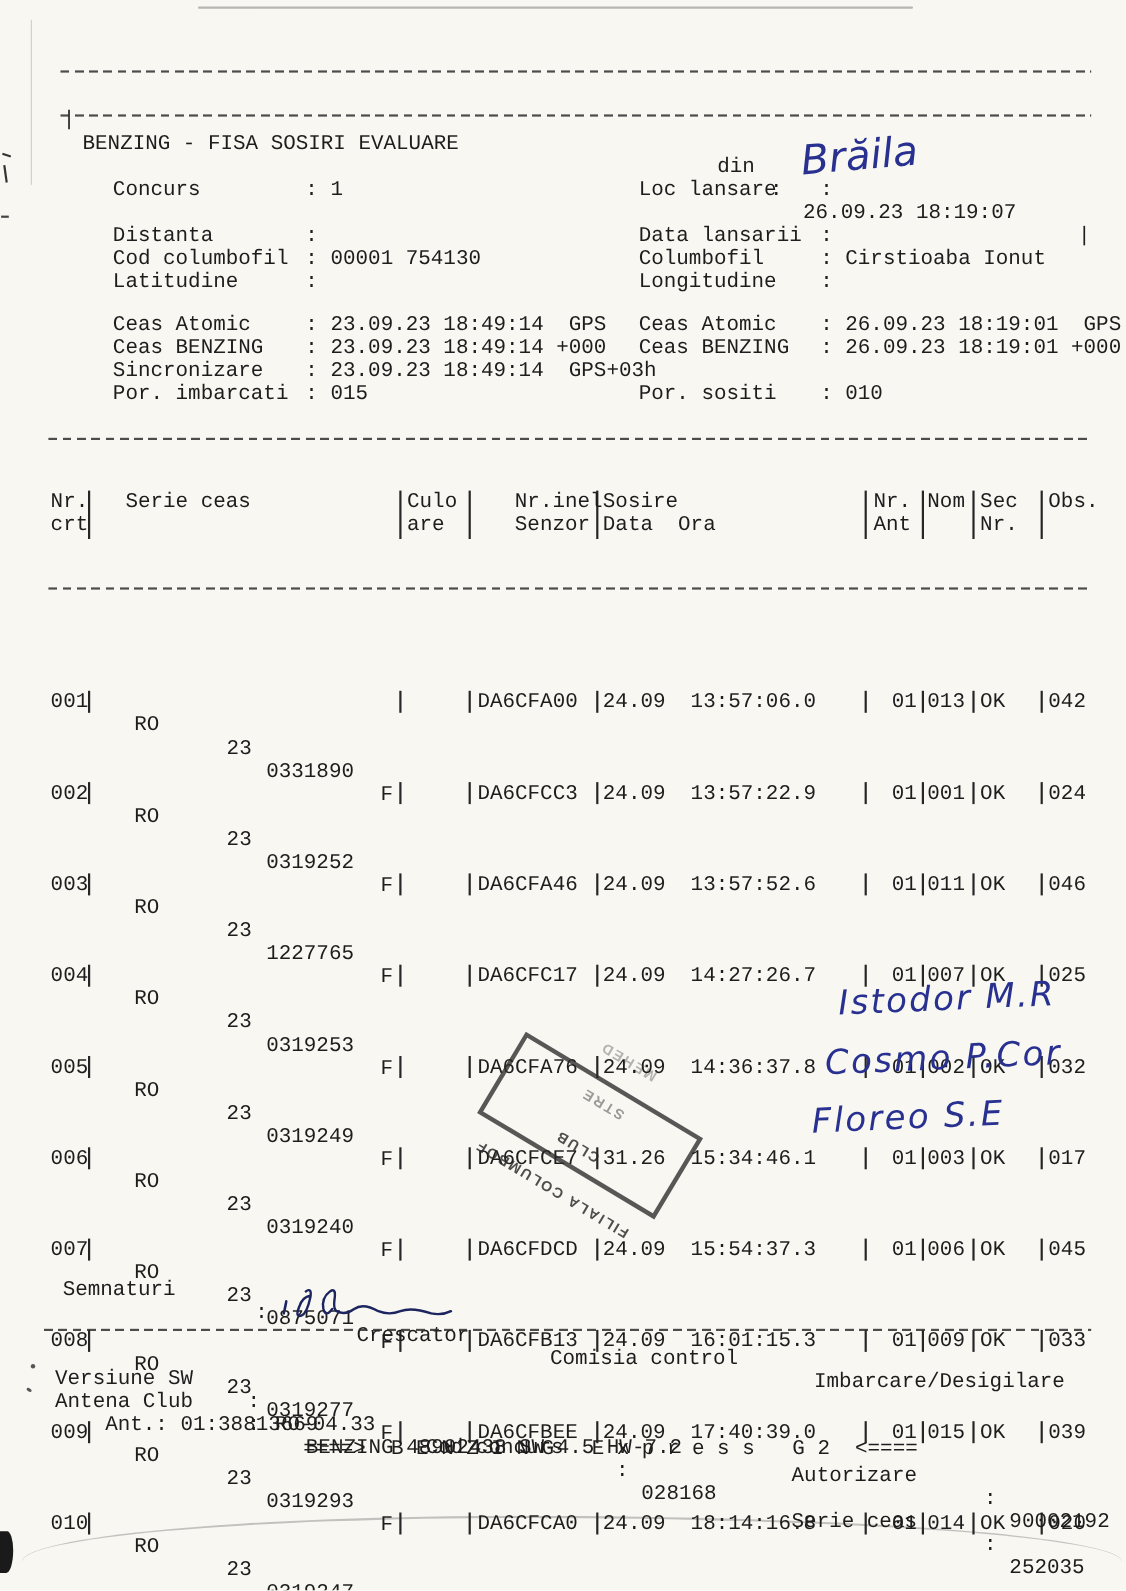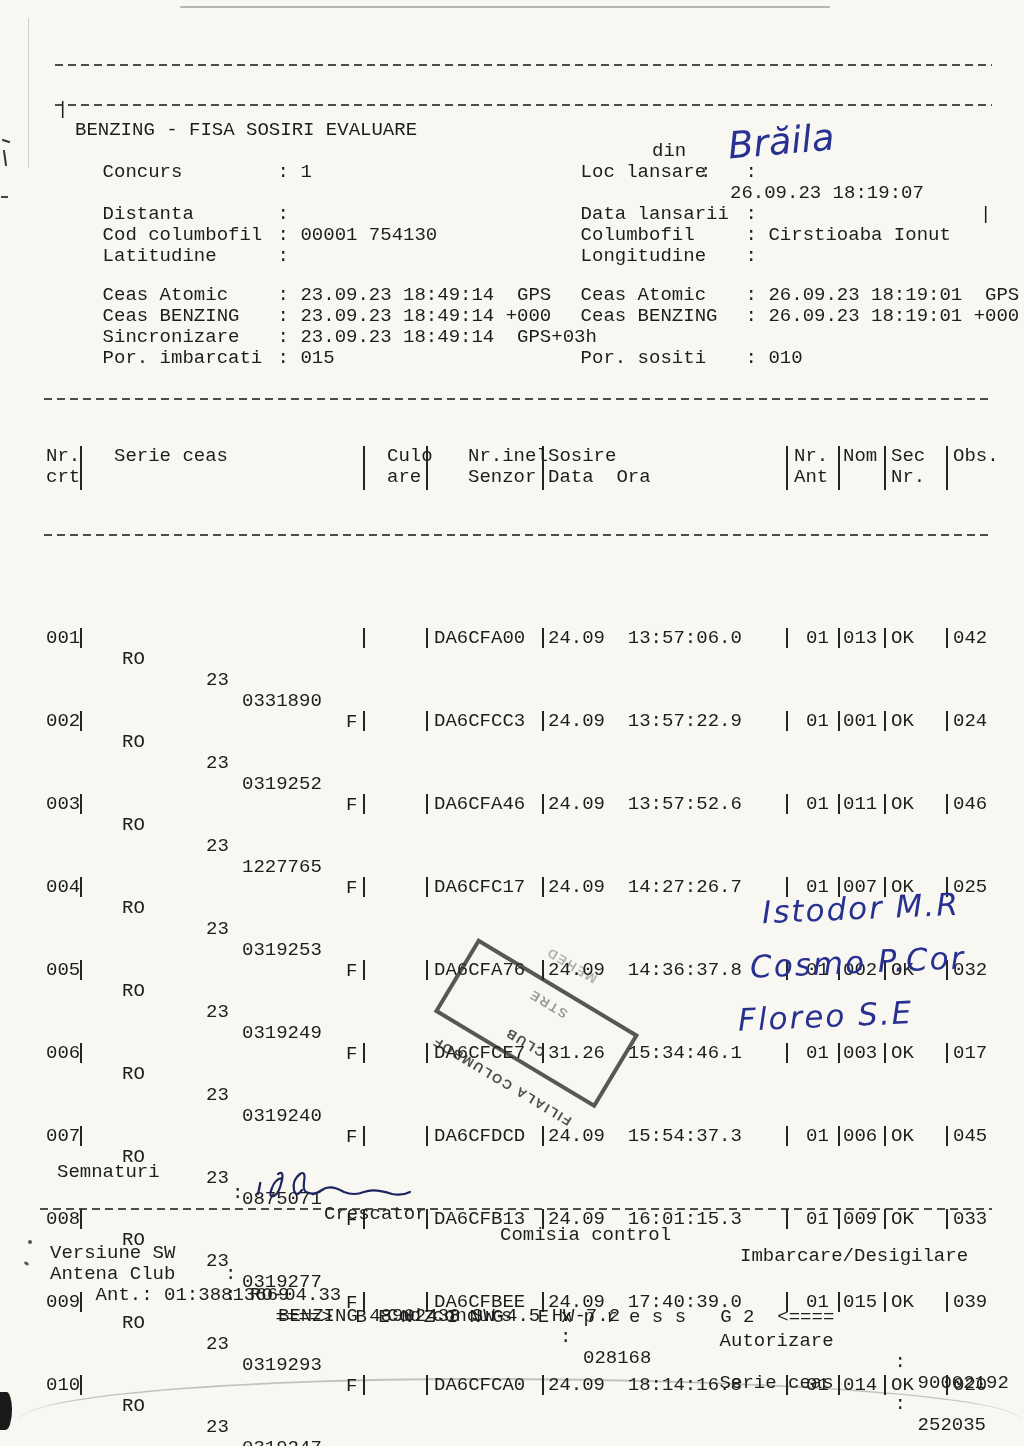--- a/index.html
+++ b/index.html
@@ -23,26 +23,26 @@
   .thead{margin-top:4px;}
   .cell{box-sizing:border-box;border-right:2px solid #262626;white-space:pre;overflow:visible;}
   .cell.last{border-right:none;}
   .thead .cell{height:44px;}
   .trow .cell{height:20px;}
   .hline{display:block;height:21px;}
   .c-crt{padding-left:2px;}
   .c-serie{position:relative;}
   .c-senzor{padding-left:6px;}
   .c-sosire{padding-left:4px;}
-  .c-ant{padding-left:18px;}
+  .c-ant{padding-left:18px;text-align:center;}
   .c-nom{padding-left:3px;}
   .c-sec{padding-left:5px;}
   .c-obs{padding-left:5px;}
   .h-serie{padding-left:32px;}
-  .h-culo{padding-left:22px;font-family:Liberation Mono, monospace;}
+  .h-culo{padding-left:5px;font-family:Liberation Mono, monospace;}
   .h-senzor{padding-left:6px;margin-left:34px;}
   .h-sosire{padding-left:4px;}
   .h-ant{padding-left:6px;}
   .s-country{position:absolute;left:40px;}
   .s-year{position:absolute;left:124px;}
   .s-ring{position:absolute;left:160px;}
   .s-sex{position:absolute;left:264px;}
   
   .ink{font-family:"DejaVu Sans", sans-serif;font-style:italic;color:#283090;white-space:pre;}
   .hw-loc{font-size:37px;transform:rotate(-5deg);}

